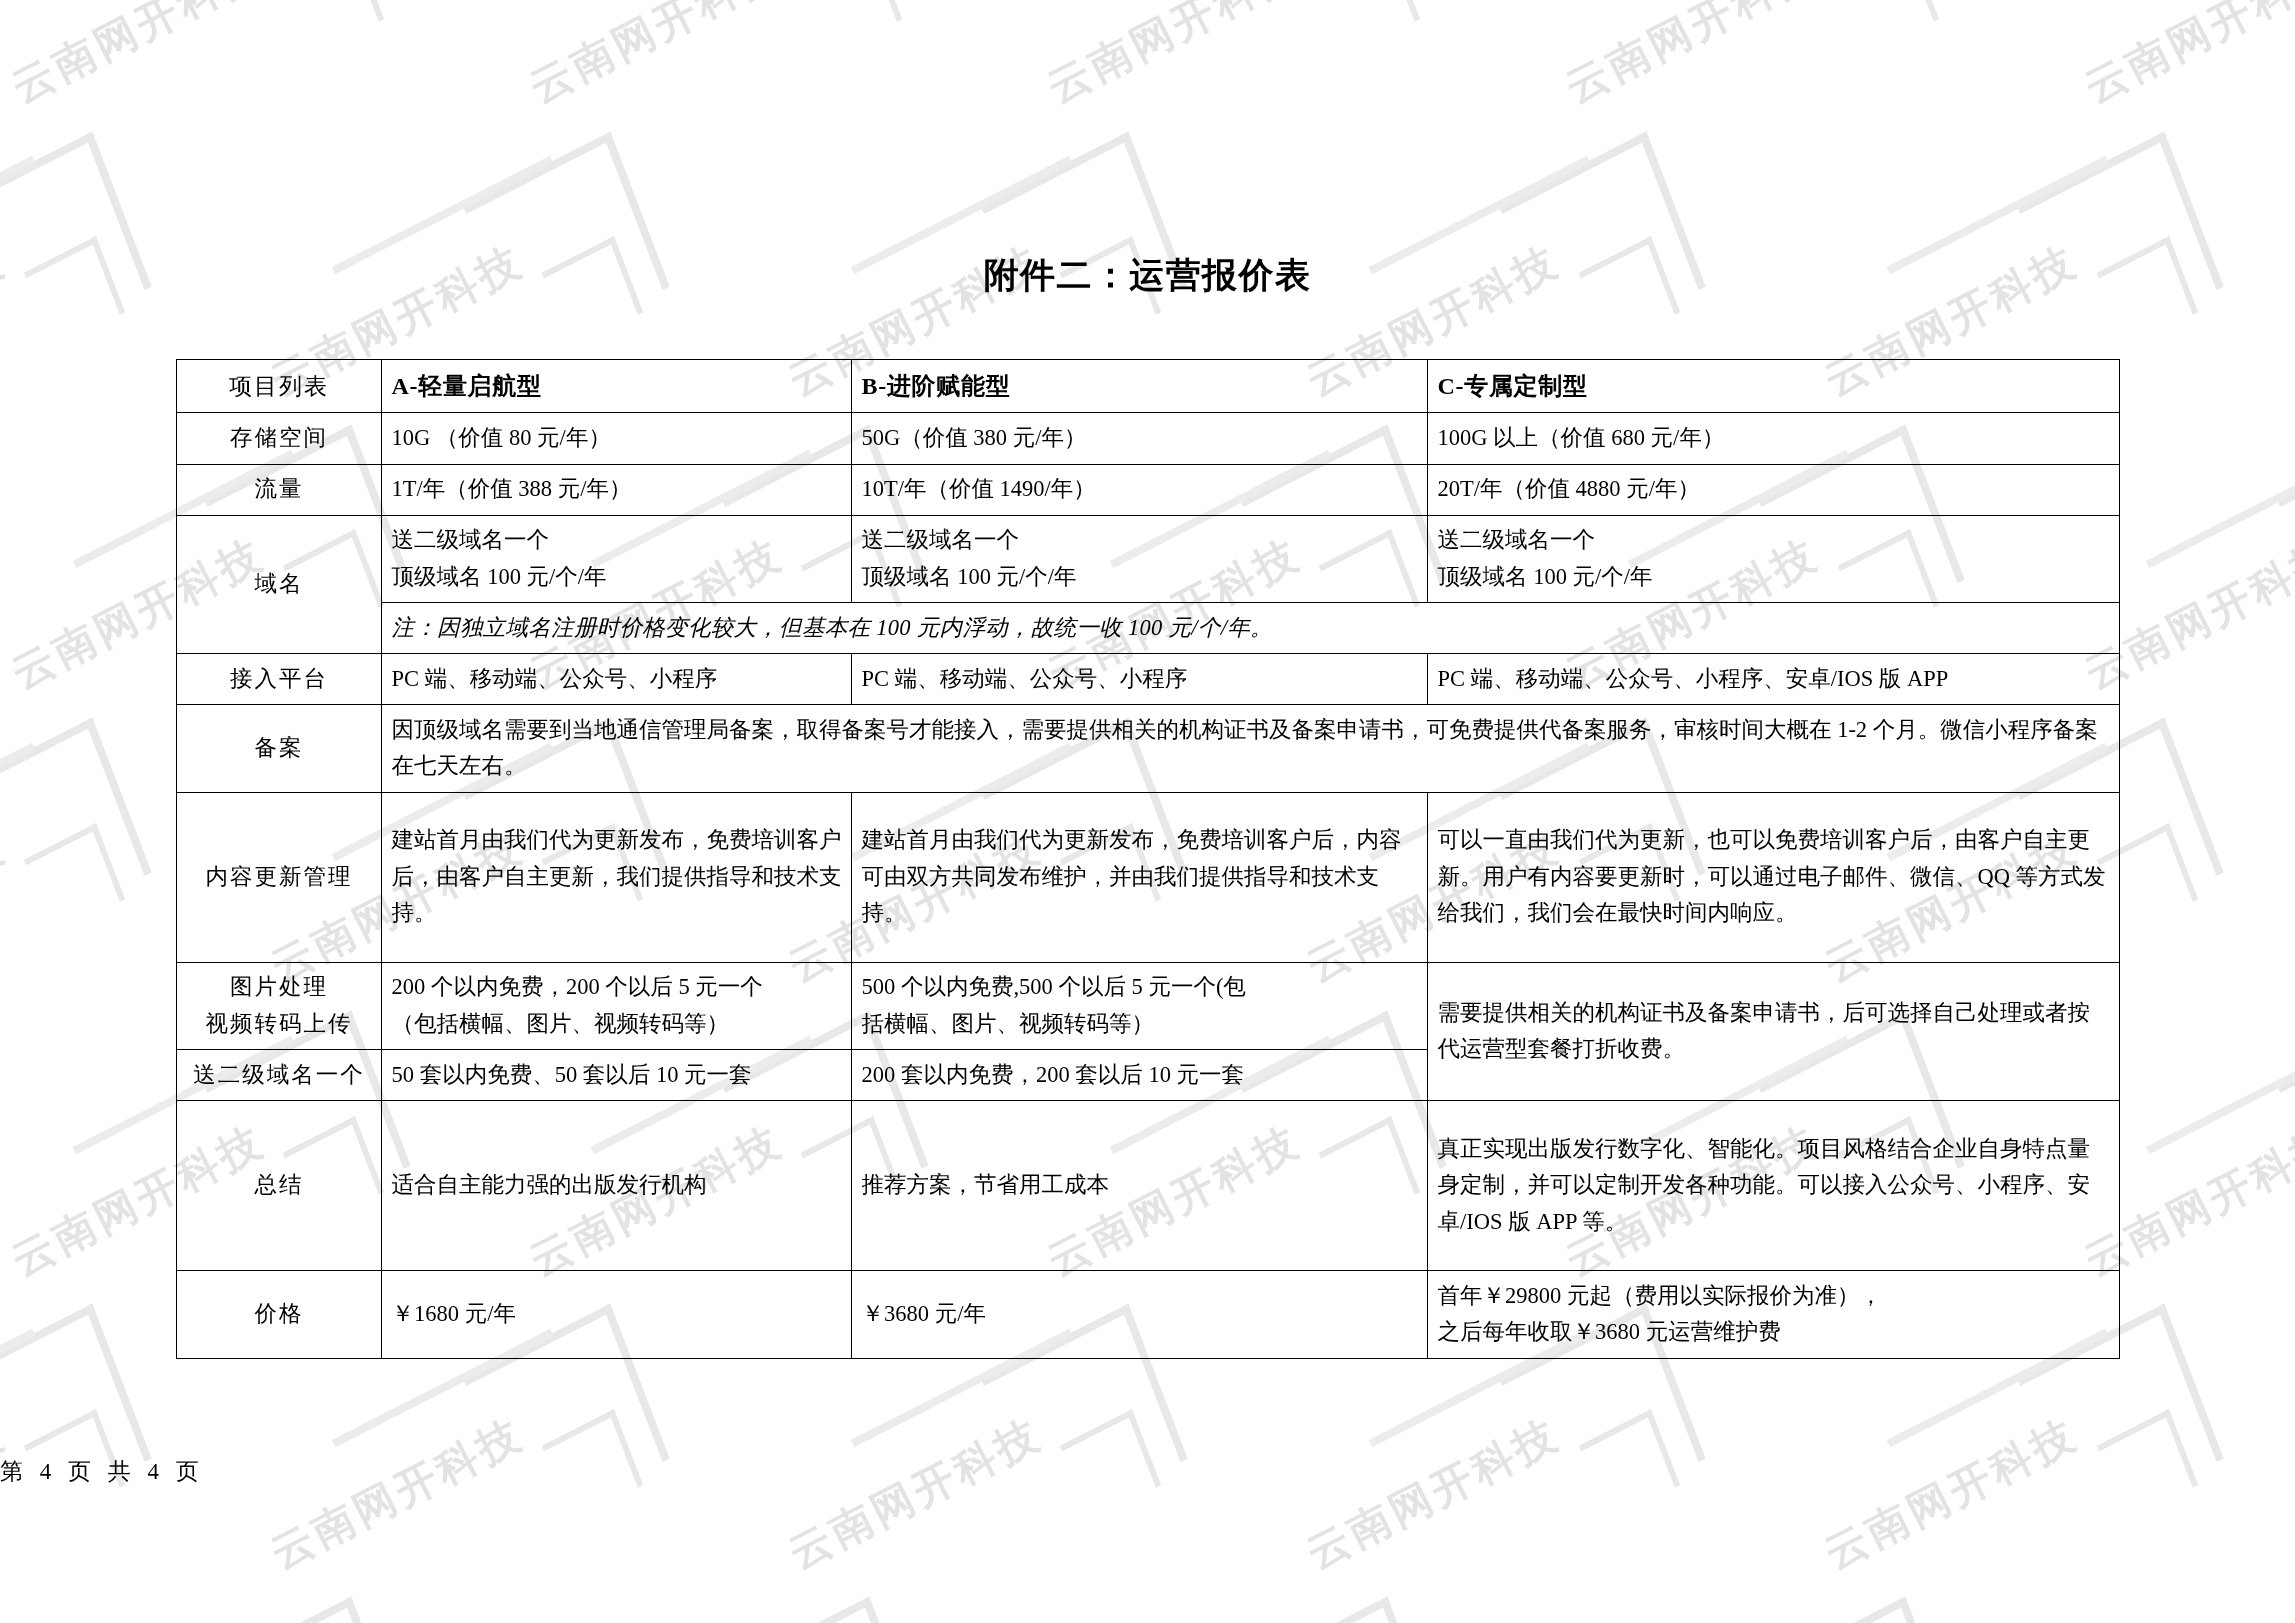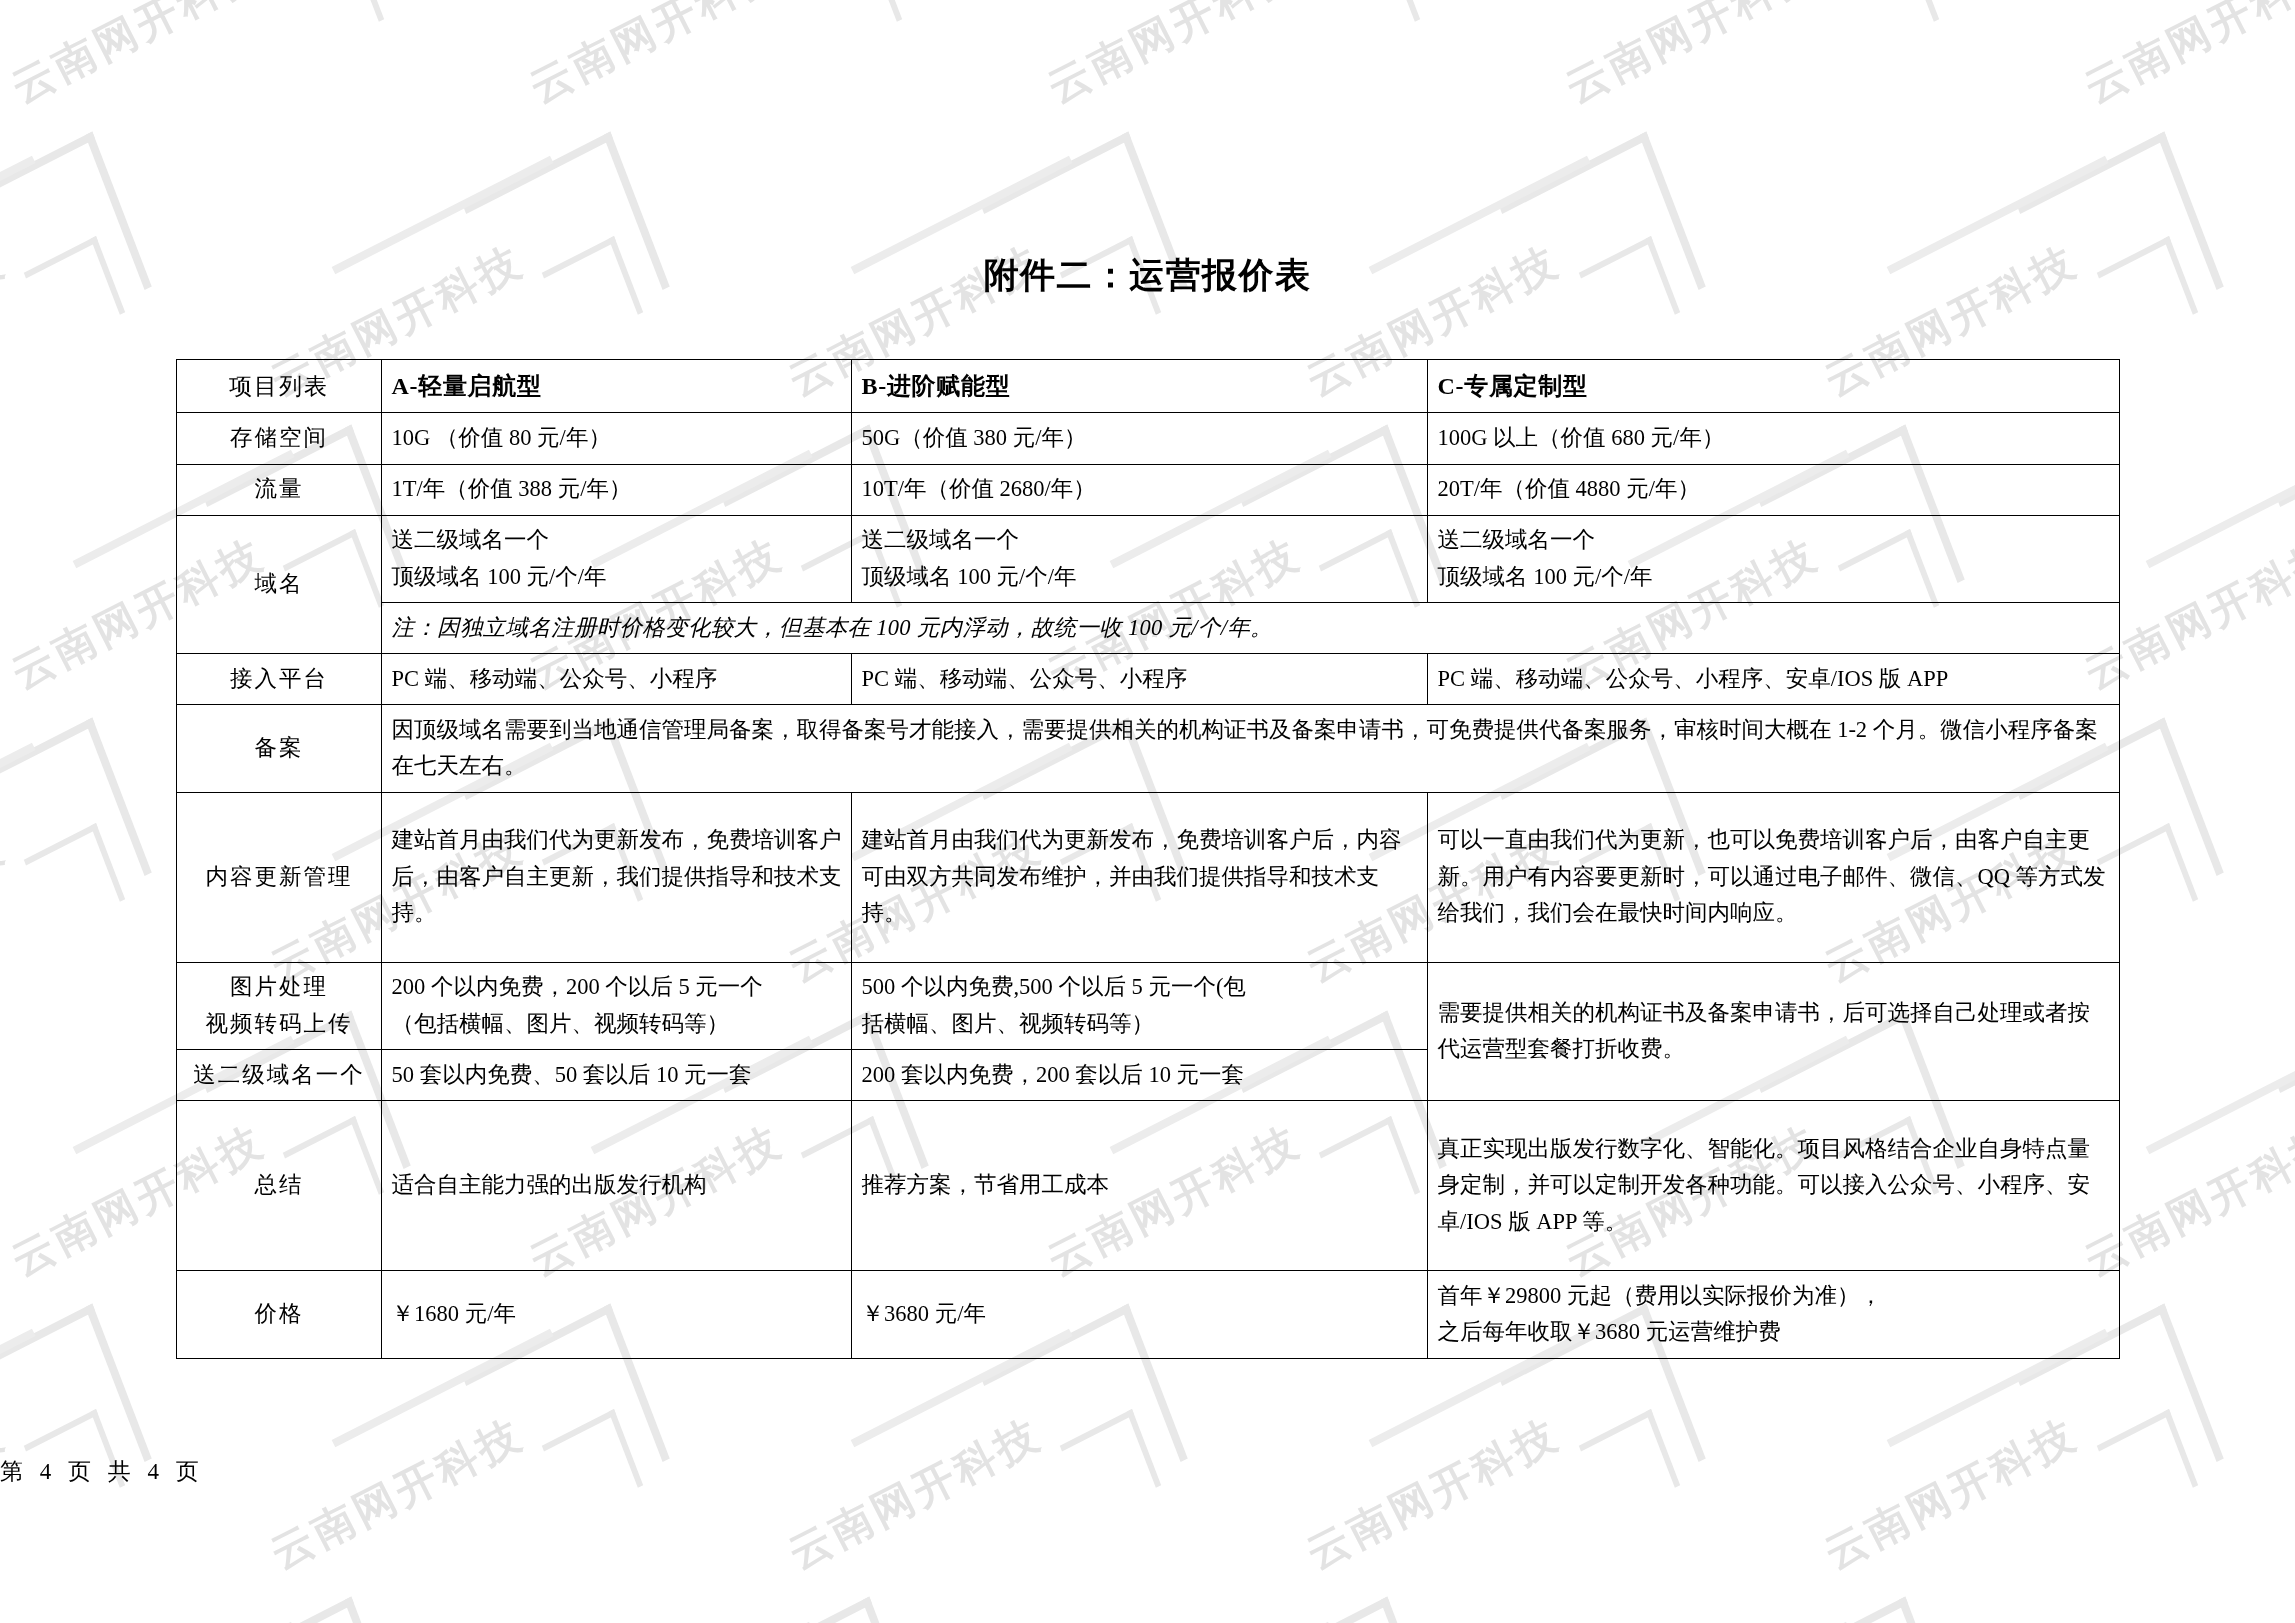--- a/index.html
+++ b/index.html
@@ -289,21 +289,21 @@
           <tr>
             <td class="lbl">存储空间</td>
             <td class="cell">10G （价值 80 元/年）</td>
             <td class="cell">50G（价值 380 元/年）</td>
             <td class="cell">100G 以上（价值 680 元/年）</td>
           </tr>
 
           <tr>
             <td class="lbl">流量</td>
             <td class="cell">1T/年（价值 388 元/年）</td>
-            <td class="cell">10T/年（价值 2680/年）</td>
+            <td class="cell">10T/年（价值 1490/年）</td>
             <td class="cell">20T/年（价值 4880 元/年）</td>
           </tr>
 
           <tr>
             <td class="lbl" rowspan="2">域名</td>
             <td class="cell">
               <div>送二级域名一个</div>
               <div>顶级域名 100 元/个/年</div>
             </td>
             <td class="cell">

